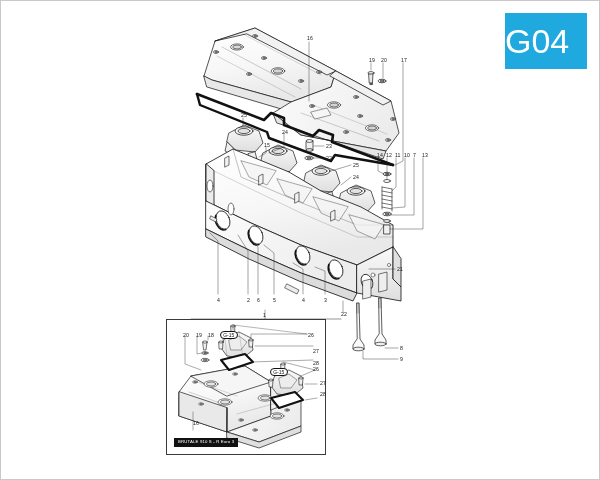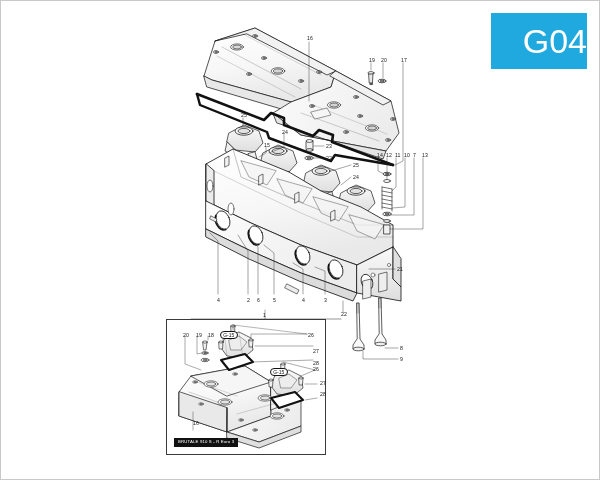--- a/index.html
+++ b/index.html
@@ -15,25 +15,25 @@
     border: 1px solid #c9c9c9;
     box-sizing: border-box;
     overflow: hidden;
     font-family: "Liberation Sans", sans-serif;
   }
   
   #badge {
     position: absolute;
     right: 12px;
     top: 12px;
-    width: 96px;
+    width: 82px;
     height: 56px;
     display: flex;
     align-items: center;
-    justify-content: flex-end;
+    justify-content: flex-start;
     color: #ffffff;
     font-size: 34px;
     font-weight: 400;
     letter-spacing: 0px;
     font-family: "Liberation Sans", sans-serif;
     z-index: 30;
   }
   
   #drawing {
     position: absolute;

